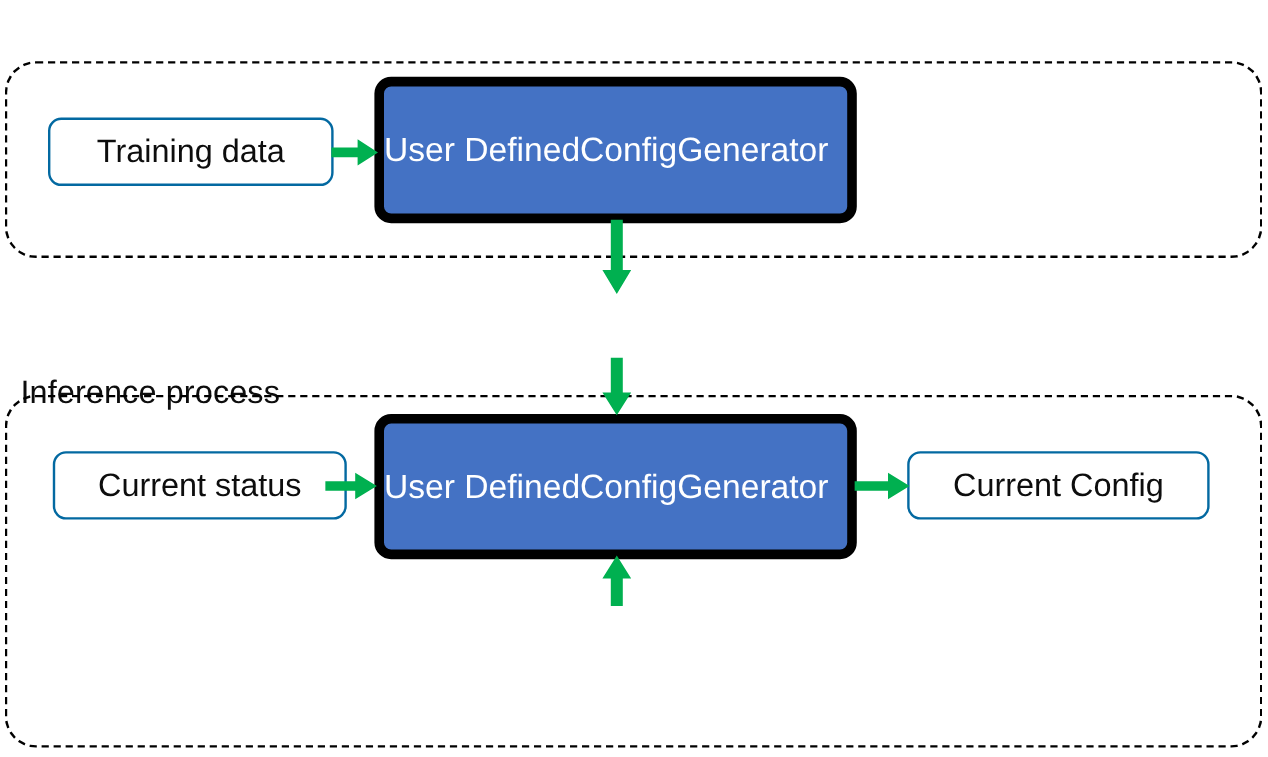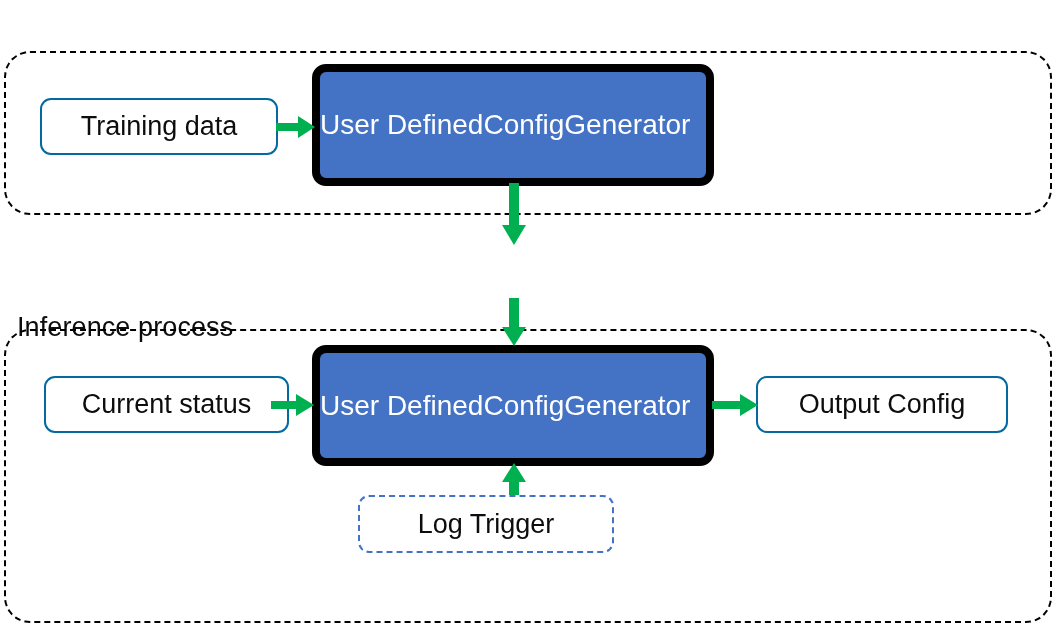--- a/index.html
+++ b/index.html
@@ -132,26 +132,23 @@
   <div id="box-current-status" class="node-box">
     <span>Current status</span>
   </div>
 
   <div id="box-generator-inference" class="node-blue">
     <span>User Defined</span>
     <span>ConfigGenerator</span>
   </div>
 
   <div id="box-output-config" class="node-box">
-    <span>Output Config</span>
+    <span>Current Config</span>
   </div>
 
-  <div id="box-log-trigger" class="trigger-box">
-    <span>Log Trigger</span>
-  </div>
 
 
   <svg id="arrow-training-data-to-generator" class="arrow" viewBox="0 0 40 30">
     <path d="M0 11 H22 V4 L39 15 L22 26 V19 H0 Z" fill="#00B050"></path>
   </svg>
 
   <svg id="arrow-generator-to-checkpoint" class="arrow" viewBox="0 0 32 64">
     <path d="M11 0 H21 V42 H28 L16 62 L4 42 H11 Z" fill="#00B050"></path>
   </svg>
 

